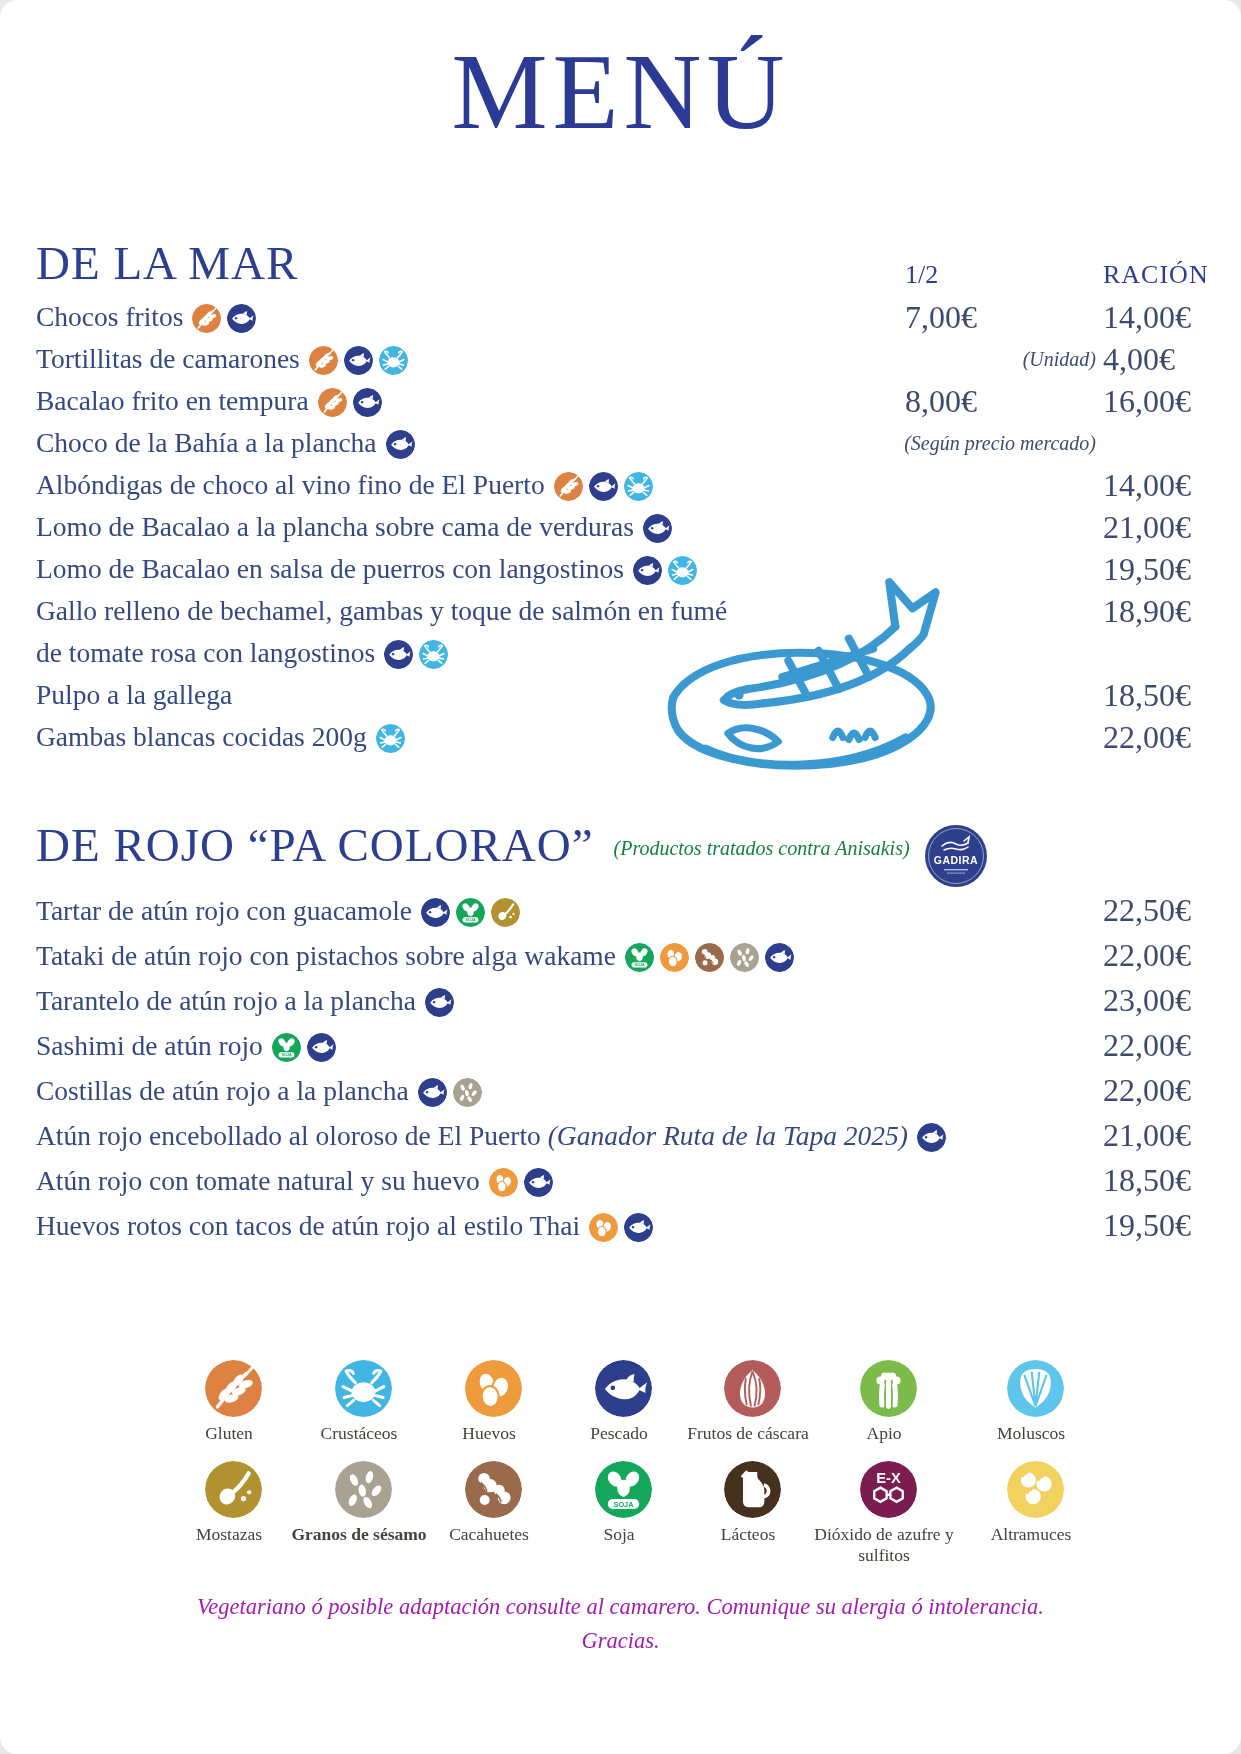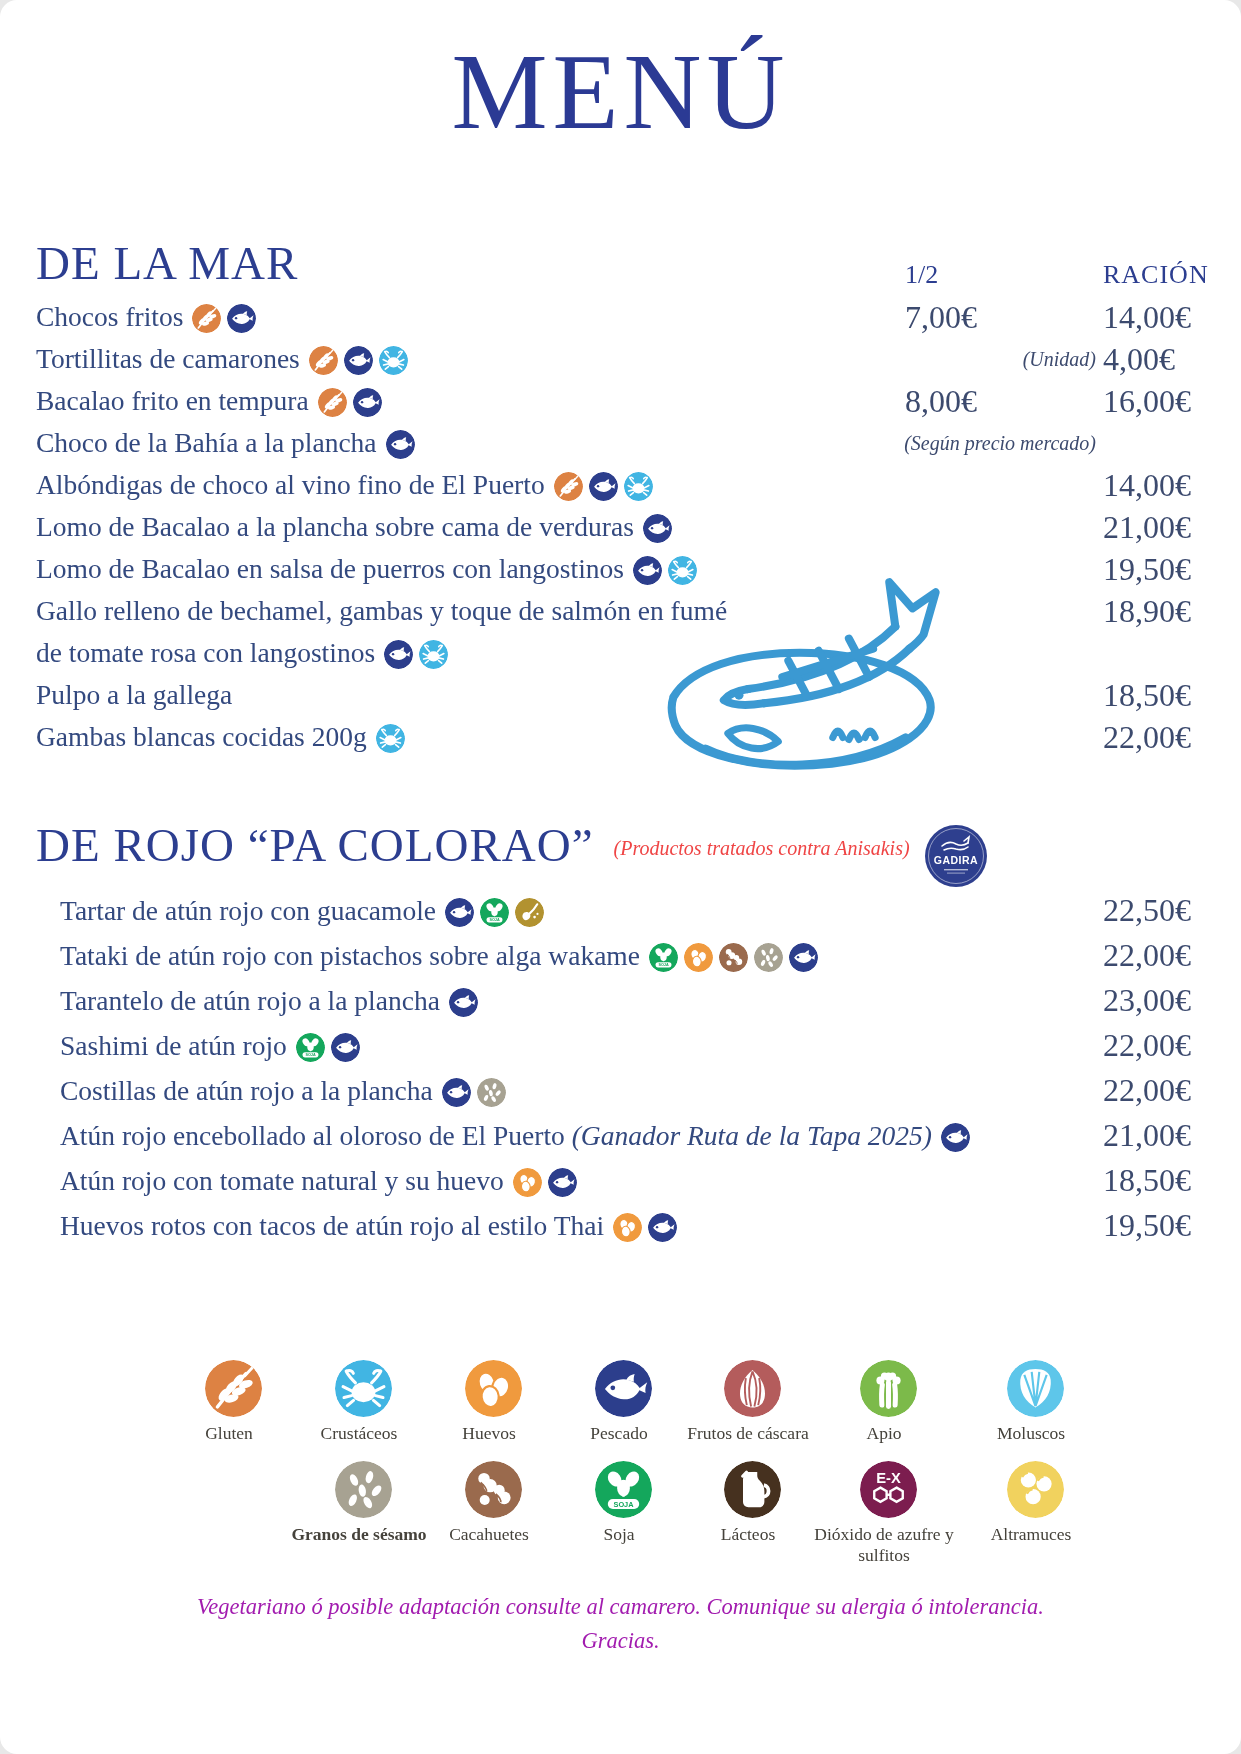--- a/index.html
+++ b/index.html
@@ -12,34 +12,34 @@
   .sec-heading{margin:0;font-size:47px;font-weight:500;letter-spacing:1px;color:#2c3e90;}
   .col-head{position:absolute;bottom:6px;font-size:26px;color:#2c3e90;}
   .col-head.half{left:869px;}
   .col-head.racion{left:1067px;letter-spacing:1px;}
   
   .items{position:absolute;left:36px;width:1205px;}
   #items-0{top:296px;}
   #items-1{top:888px;}
   .row{position:relative;width:100%;}
   .sec0 .row .line{height:42px;line-height:42px;}
-  .sec1 .row .line{height:45px;line-height:45px;margin-left:24px;}
+  .sec1 .row .line{height:45px;line-height:45px;}
   .name{font-size:27.5px;color:#33497f;white-space:nowrap;}
   .name em{font-style:italic;}
   .chip{vertical-align:-7px;margin-left:9px;border-radius:50%;}
   .chip + .chip{margin-left:6px;}
   .price{position:absolute;top:0;font-size:32px;color:#3c4a6e;height:42px;line-height:42px;}
   .sec1 .price{height:45px;line-height:45px;}
   .price.half{left:869px;}
   .price.racion{left:1067px;}
   .note{position:absolute;top:0;right:145px;font-size:20px;font-style:italic;color:#3c4a6e;
         height:42px;line-height:42px;}
   
   .sec2-head{position:absolute;left:36px;top:818px;width:1205px;height:84px;}
-  .sec2-head .sub{font-size:20px;font-style:italic;color:#ef4444;margin-left:16px;
+  .sec2-head .sub{font-size:20px;font-style:italic;color:#15803d;margin-left:16px;
                   position:relative;top:-6px;text-align:center;}
   .gadira{position:absolute;left:888px;top:6px;}
   
   .plate{position:absolute;left:634px;top:564px;}
   
   .legend{position:absolute;left:0;top:1356px;width:1241px;}
   .legend-row{position:relative;height:101px;}
   .lcol{position:absolute;width:150px;text-align:center;top:4px;}
   .llabel{font-size:17.5px;color:#45423b;line-height:1.18;margin-top:6px;}
   
@@ -431,20 +431,24 @@
         <div class="lcol" style="left: 809px;"><svg class="chip" width="57" height="57" viewBox="0 0 24 24" style="--bg:#7cba4a">
             <circle cx="12" cy="12" r="12" fill="#7cba4a"></circle>
             <use href="#g-apio"></use>
           </svg><div class="llabel">Apio</div></div>
         <div class="lcol" style="left: 956px;"><svg class="chip" width="57" height="57" viewBox="0 0 24 24" style="--bg:#5ec6ea">
             <circle cx="12" cy="12" r="12" fill="#5ec6ea"></circle>
             <use href="#g-moluscos"></use>
           </svg><div class="llabel">Moluscos</div></div>
       </div>
       <div class="legend-row">
+        <div class="lcol" style="left: 154px;"><svg class="chip" width="57" height="57" viewBox="0 0 24 24" style="--bg:#b29230">
+            <circle cx="12" cy="12" r="12" fill="#b29230"></circle>
+            <use href="#g-mostazas"></use>
+          </svg><div class="llabel">Mostazas</div></div>
         <div class="lcol" style="left: 284px; font-weight: bold;"><svg class="chip" width="57" height="57" viewBox="0 0 24 24" style="--bg:#a7a292">
             <circle cx="12" cy="12" r="12" fill="#a7a292"></circle>
             <use href="#g-sesamo"></use>
           </svg><div class="llabel">Granos de sésamo</div></div>
         <div class="lcol" style="left: 414px;"><svg class="chip" width="57" height="57" viewBox="0 0 24 24" style="--bg:#9a6a4d">
             <circle cx="12" cy="12" r="12" fill="#9a6a4d"></circle>
             <use href="#g-cacahuetes"></use>
           </svg><div class="llabel">Cacahuetes</div></div>
         <div class="lcol" style="left: 544px;"><svg class="chip" width="57" height="57" viewBox="0 0 24 24" style="--bg:#14a75c">
             <circle cx="12" cy="12" r="12" fill="#14a75c"></circle>

